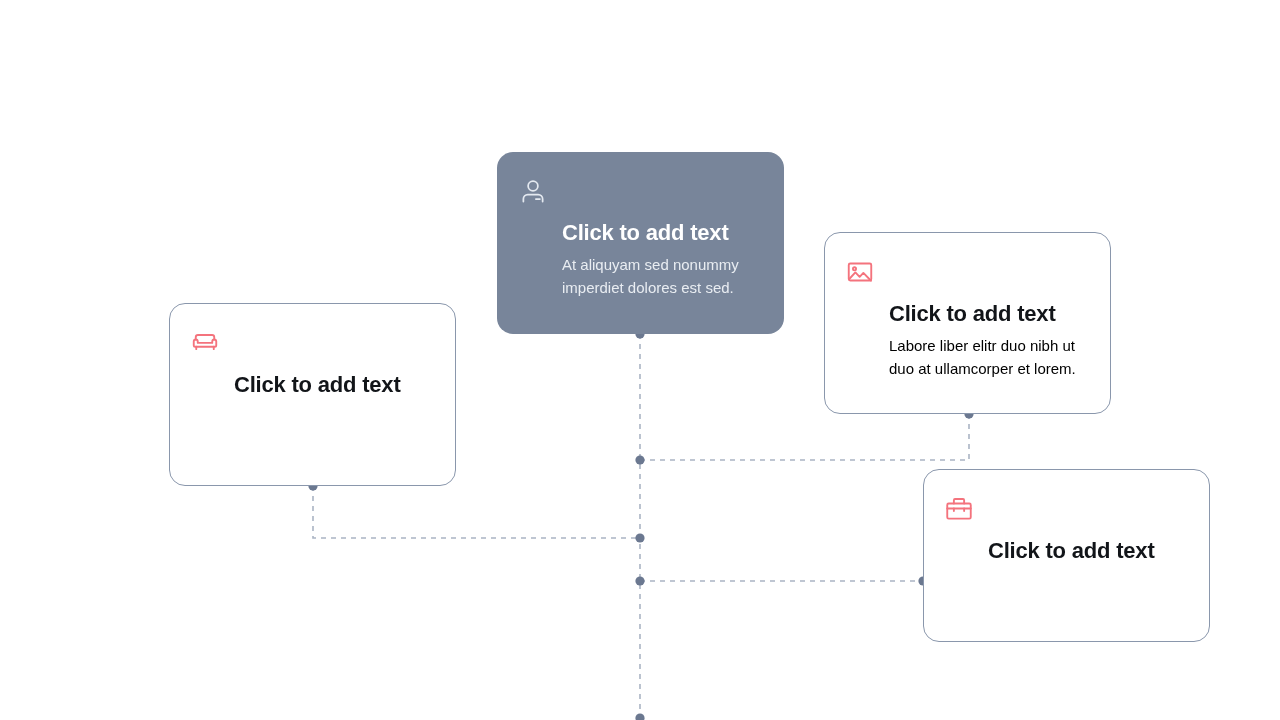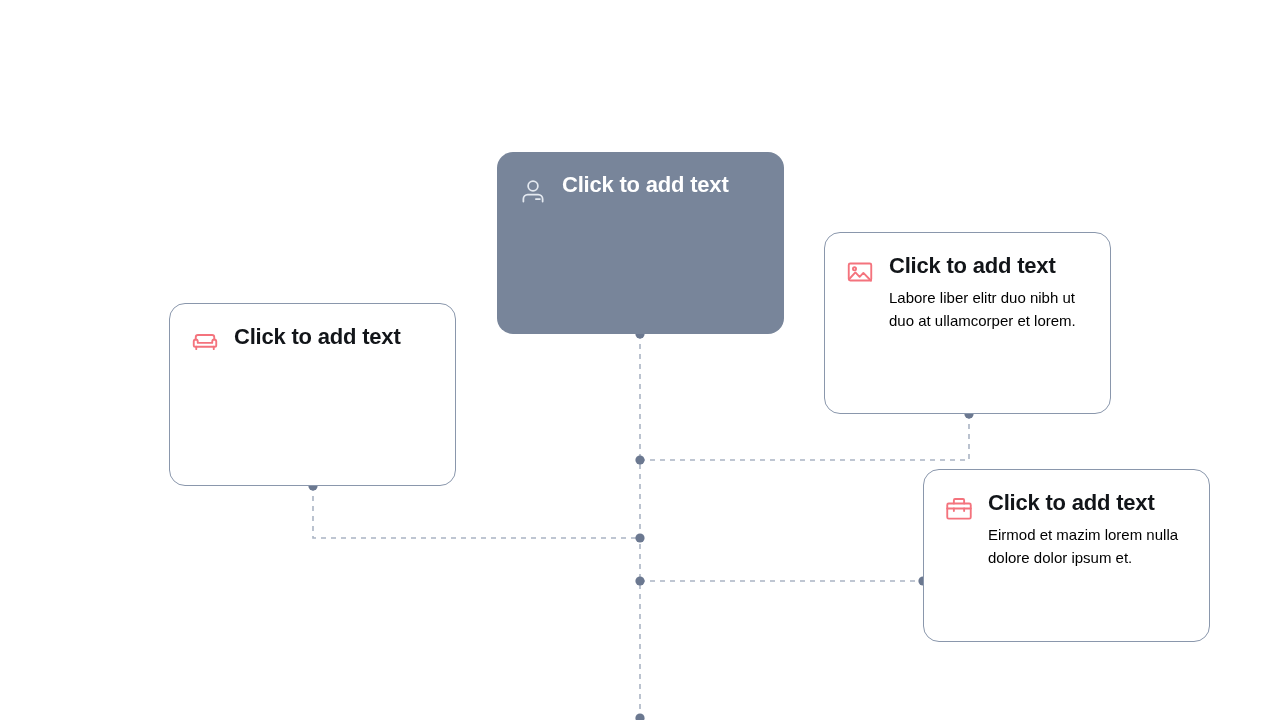--- a/index.html
+++ b/index.html
@@ -53,20 +53,21 @@
   .card-icon {
     flex: 0 0 auto;
     width: 30px;
     height: 30px;
     margin-top: 4px;
   }
   .card-icon svg { display: block; width: 30px; height: 30px; }
 
   .card-body {
     flex: 1 1 auto;
+    margin-top: 48px;
   }
 
   .card-title {
     font-size: 22px;
     font-weight: bold;
     line-height: 1.18;
     letter-spacing: -0.2px;
     margin: 0 0 8px 0;
   }
 
@@ -150,20 +151,21 @@
   <div class="card dark" id="card-person">
     <span class="card-icon">
       <svg viewBox="0 0 24 24" fill="none" stroke="#e4e9f0" stroke-width="1.4" stroke-linecap="round" stroke-linejoin="round">
         <circle cx="12" cy="8" r="3.9"></circle>
         <path d="M4.3 20.4v-2.1c0-1.9 1.6-3.5 3.5-3.5h8.4c1.9 0 3.5 1.6 3.5 3.5v2.1"></path>
         <path d="M14.3 18.4h3.2"></path>
       </svg>
     </span>
     <div class="card-body">
       <div class="card-title">Click to add text</div>
+      <div class="card-desc">At aliquyam sed nonummy imperdiet dolores est sed.</div>
     </div>
   </div>
 
   <div class="card light" id="card-image">
     <span class="card-icon">
       <svg viewBox="0 0 24 24" fill="none" stroke="#f4737d" stroke-width="1.5" stroke-linecap="round" stroke-linejoin="round">
         <rect x="3" y="5.2" width="18" height="13.6" rx="1.2"></rect>
         <circle cx="7.6" cy="9.4" r="1.25"></circle>
         <path d="M3.4 17.6l4.9-5.3 3.4 3.6 3-3.2 6.1 6.3"></path>
       </svg>
@@ -178,17 +180,16 @@
     <span class="card-icon">
       <svg viewBox="0 0 24 24" fill="none" stroke="#f4737d" stroke-width="1.5" stroke-linecap="round" stroke-linejoin="round">
         <rect x="2.6" y="7.6" width="18.8" height="12.1" rx="1.1"></rect>
         <path d="M7.9 7.6V4.9c0-.5.4-.9.9-.9h6.4c.5 0 .9.4.9.9v2.7"></path>
         <path d="M2.6 11.6h18.8"></path>
         <path d="M7.9 11.6v2M16.1 11.6v2"></path>
       </svg>
     </span>
     <div class="card-body">
       <div class="card-title">Click to add text</div>
-      <div class="card-desc">Eirmod et mazim lorem nulla dolore dolor ipsum et.</div>
     </div>
   </div>
 
 </div>
 
 </body></html>

